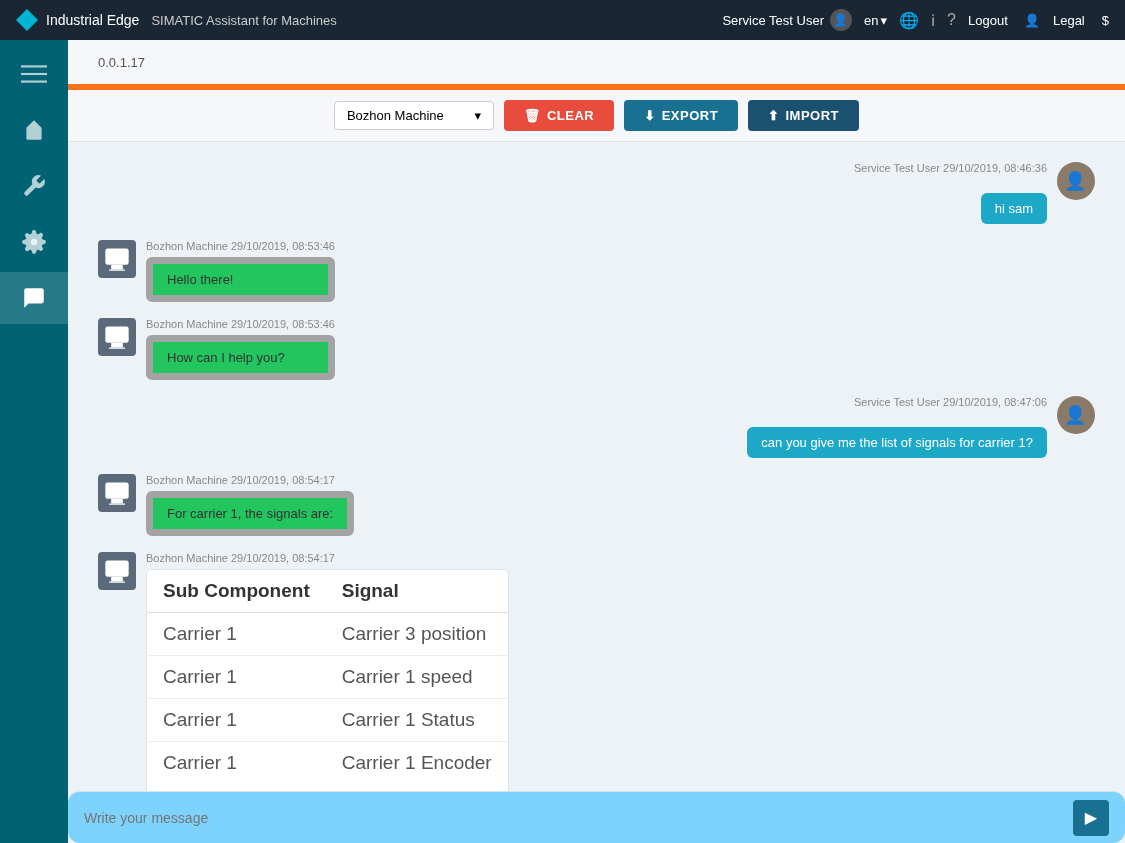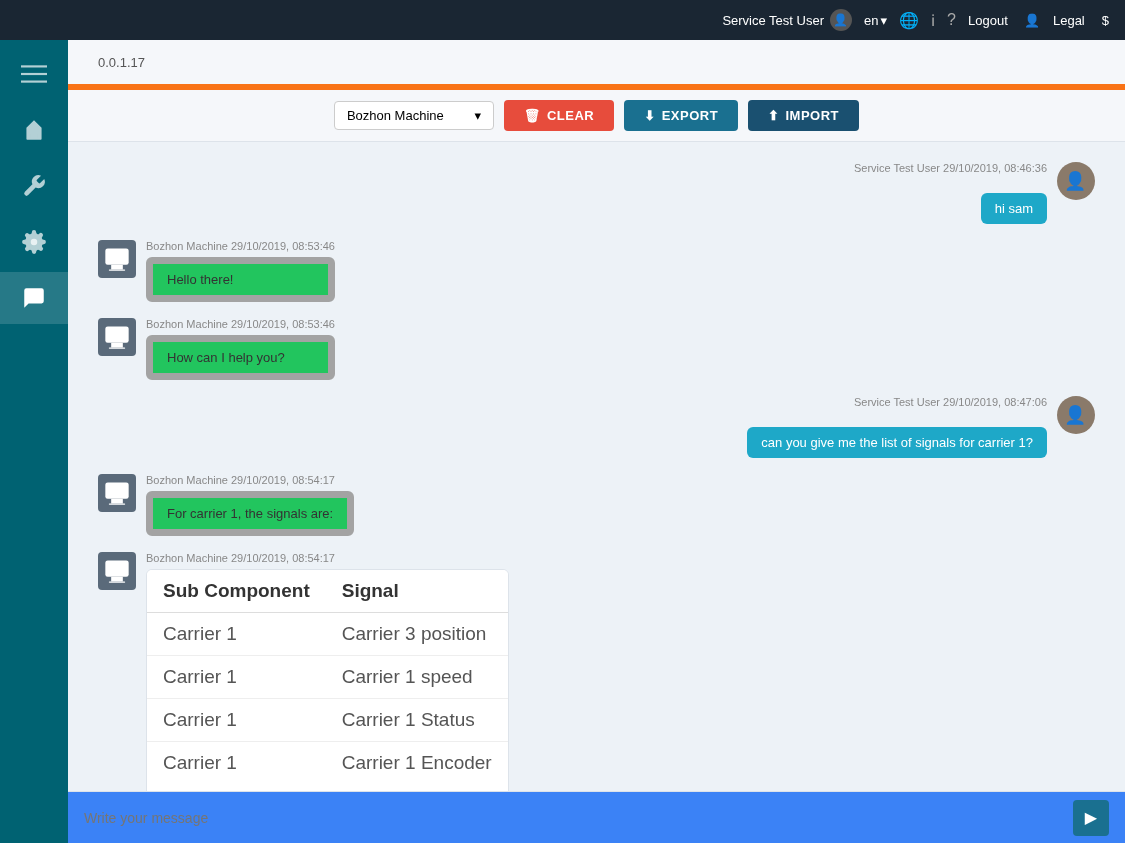--- a/index.html
+++ b/index.html
@@ -326,27 +326,28 @@
       color: #555;
     }
     .page-btn.active {
       border-color: #1ea8c8;
       color: #1ea8c8;
       font-weight: 600;
     }
 
     
     .chat-input-area {
-      background: #3b82f6;
+      background: #7dd3fc;
       border-top: 1px solid #dde3ea;
       height: 52px;
       display: flex;
       align-items: center;
       padding: 0 16px;
       flex-shrink: 0;
+      border-radius: 12px;
     }
     .chat-input {
       flex: 1;
       border: none;
       outline: none;
       font-size: 14px;
       color: #333;
       background: transparent;
     }
     .send-btn {
@@ -372,20 +373,25 @@
       align-items: center;
       padding: 0 30px;
       flex-shrink: 0;
       gap: 20px;
     }
   </style>
 </head>
 <body>
 
 <div class="top-nav">
+  <div class="top-nav-logo">
+    <div class="logo-diamond"></div>
+    <span>Industrial Edge</span>
+    <span class="top-nav-title">SIMATIC Assistant for Machines</span>
+  </div>
   <div class="top-nav-right">
     <div class="user-name">
       <span>Service Test User</span>
       <div class="user-icon">👤</div>
     </div>
     <div class="lang-btn">
       <span>en</span>
       <span>▾</span>
     </div>
     <span class="top-nav-icon">🌐</span>

